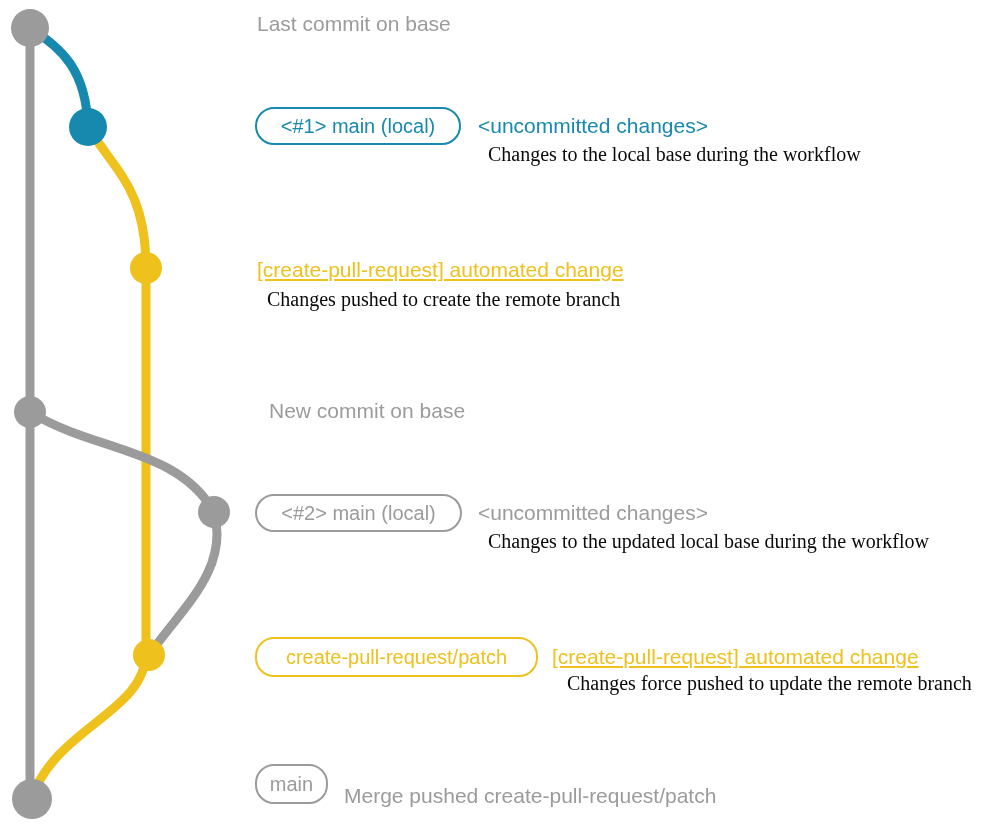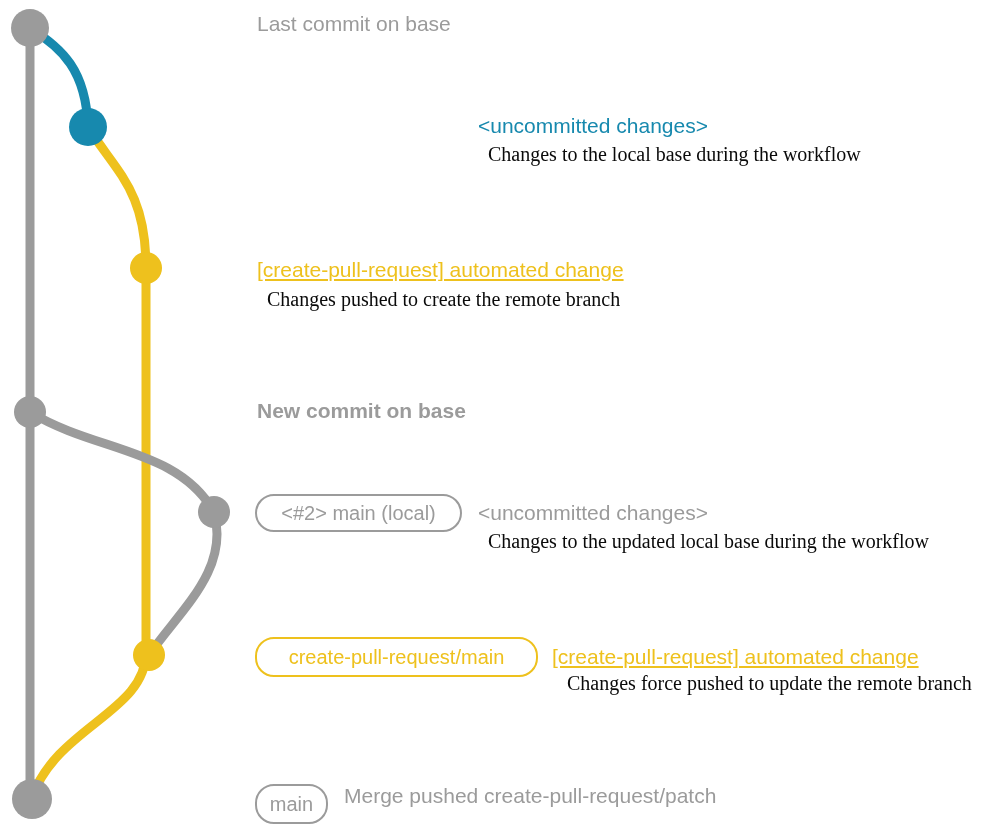--- a/index.html
+++ b/index.html
@@ -63,32 +63,33 @@
     <circle class="node blue" cx="88" cy="127" r="19"></circle>
     <circle class="node yellow" cx="146" cy="268" r="16"></circle>
     <circle class="node gray" cx="30" cy="412" r="16"></circle>
     <circle class="node gray" cx="214" cy="512" r="16"></circle>
     <circle class="node yellow" cx="149" cy="655" r="16"></circle>
     <circle class="node gray" cx="32" cy="799" r="20"></circle>
   </svg>
 
   <div class="abs title" style="left:257px;top:12px;">Last commit on base</div>
 
+  <div class="abs badge blue" style="left:255px;top:107px;width:206px;height:38px;">&lt;#1&gt; main (local)</div>
   <div class="abs heading blue" style="left:478px;top:114px;">&lt;uncommitted changes&gt;</div>
   <div class="abs desc" style="left:488px;top:143px;">Changes to the local base during the workflow</div>
 
   <div class="abs heading yellow" style="left:257px;top:258px;">[create-pull-request] automated change</div>
   <div class="abs desc" style="left:267px;top:288px;">Changes pushed to create the remote branch</div>
 
-  <div class="abs title" style="left:257px;top:399px;font-weight:bold;">New commit on base</div>
+  <div class="abs title" style="left:269px;top:399px;">New commit on base</div>
 
   <div class="abs badge gray" style="left:255px;top:494px;width:207px;height:38px;">&lt;#2&gt; main (local)</div>
   <div class="abs heading gray" style="left:478px;top:501px;">&lt;uncommitted changes&gt;</div>
   <div class="abs desc" style="left:488px;top:530px;">Changes to the updated local base during the workflow</div>
 
-  <div class="abs badge yellow" style="left:255px;top:637px;width:283px;height:40px;">create-pull-request/main</div>
+  <div class="abs badge yellow" style="left:255px;top:637px;width:283px;height:40px;">create-pull-request/patch</div>
   <div class="abs heading yellow" style="left:552px;top:645px;">[create-pull-request] automated change</div>
   <div class="abs desc" style="left:567px;top:672px;">Changes force pushed to update the remote branch</div>
 
-  <div class="abs badge gray" style="left:255px;top:784px;width:73px;height:40px;">main</div>
+  <div class="abs badge gray" style="left:255px;top:764px;width:73px;height:40px;">main</div>
   <div class="abs message" style="left:344px;top:784px;">Merge pushed create-pull-request/patch</div>
 
 </div>
 
 </body></html>

